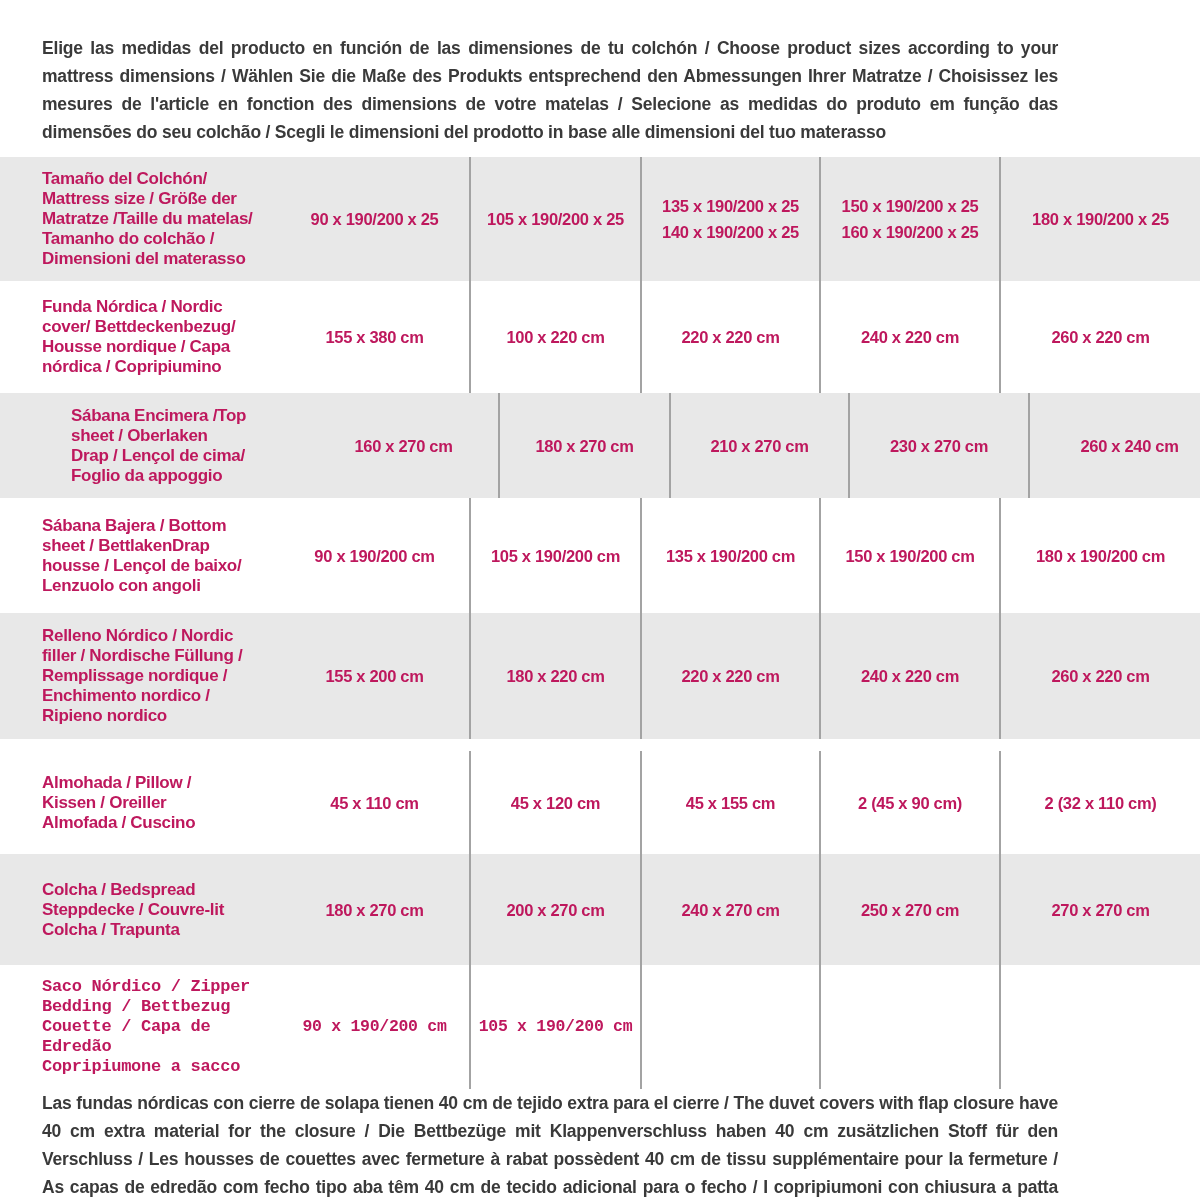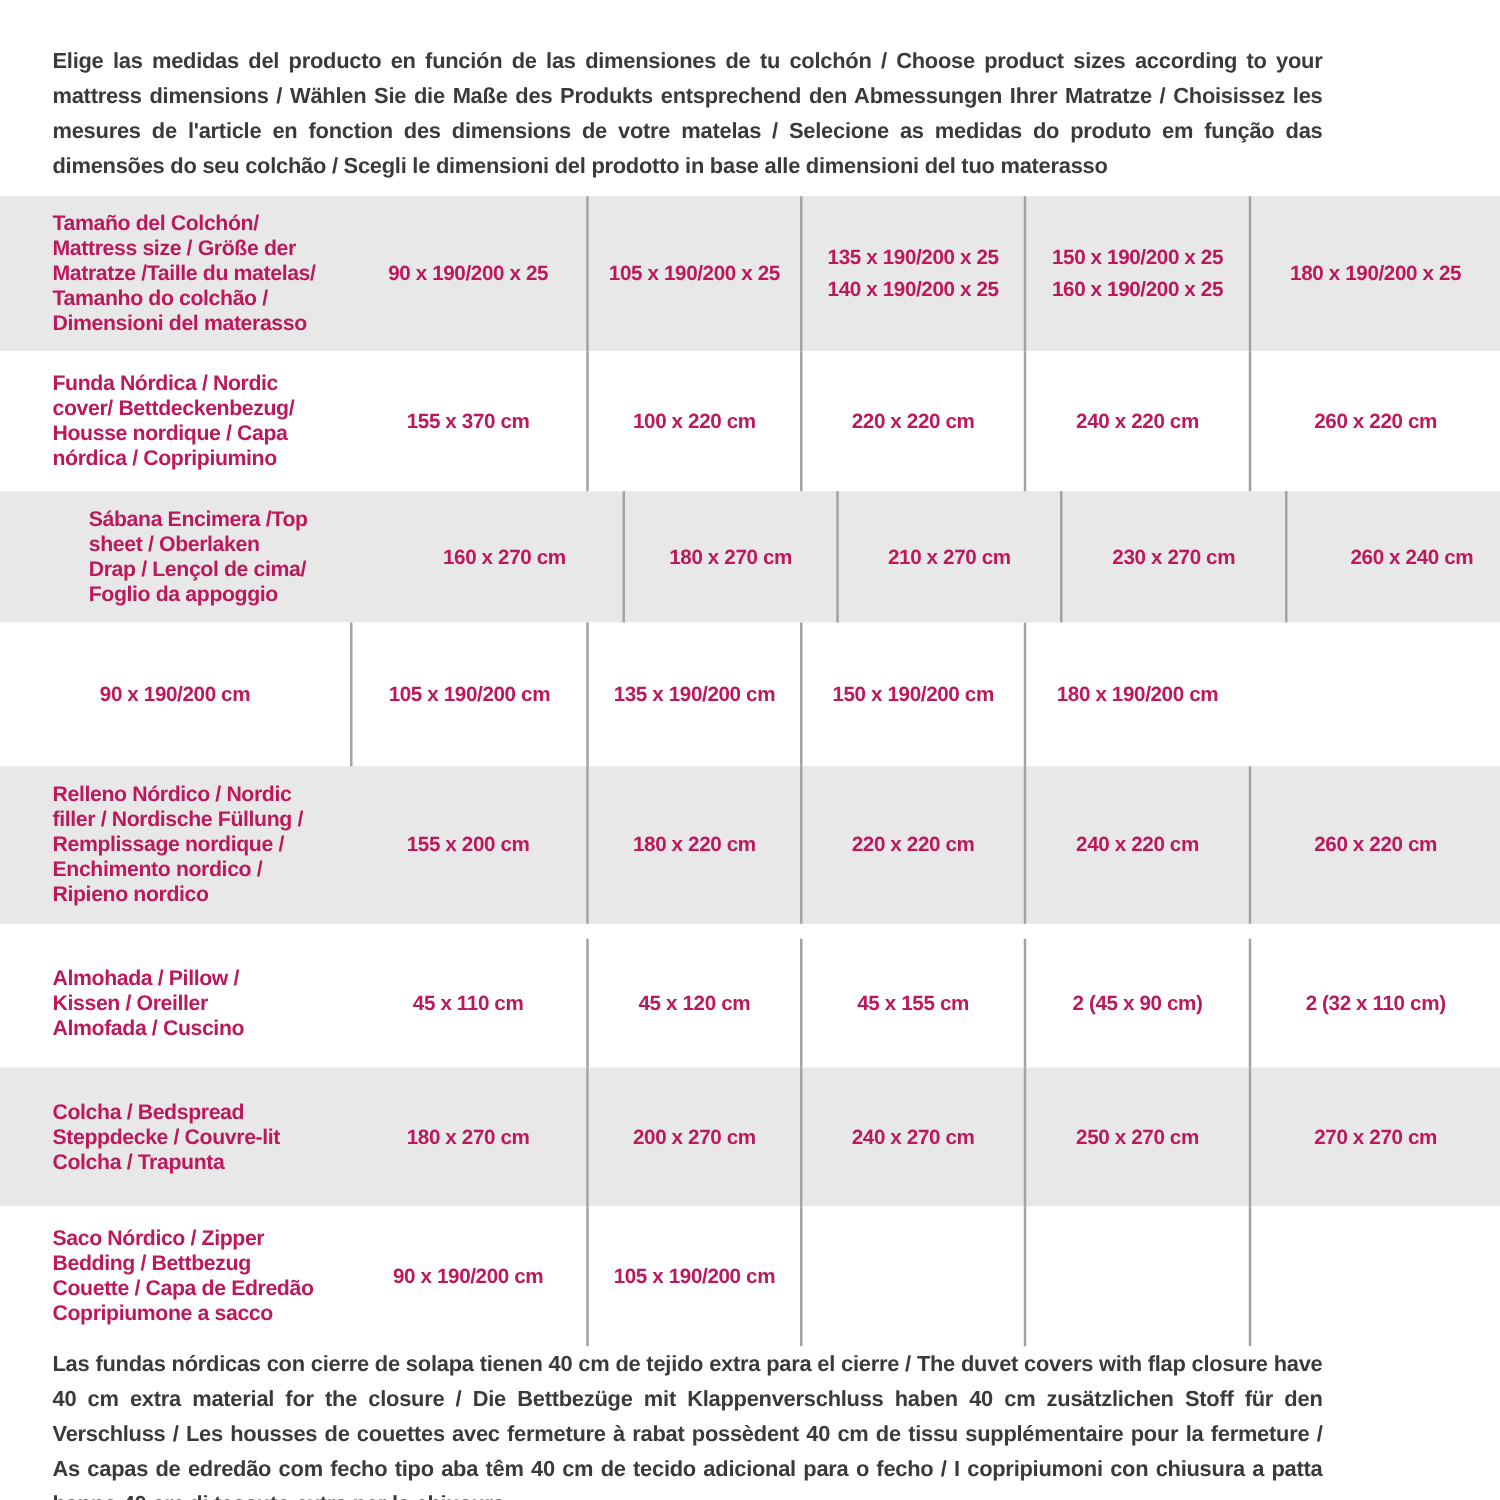--- a/index.html
+++ b/index.html
@@ -29,21 +29,21 @@
   }
   .trow.gray { background: #e8e8e8; }
   .trow.white { background: #ffffff; }
   .trow:nth-child(1) { min-height: 120px; }
   .trow:nth-child(2) { min-height: 112px; }
   .trow:nth-child(3) { min-height: 105px; padding-left: 29px; }
   .trow:nth-child(4) { min-height: 115px; }
   .trow:nth-child(5) { min-height: 126px; }
   .trow:nth-child(6) { min-height: 103px; margin-top: 12px; }
   .trow:nth-child(7) { min-height: 111px; }
-  .trow:nth-child(8) { min-height: 112px; }
+  .trow:nth-child(8) { min-height: 112px; font-family: Liberation Mono, monospace; }
   .cell {
     display: flex;
     align-items: center;
     white-space: pre-line;
     font-weight: bold;
     color: #be185d;
     letter-spacing: -0.3px;
   }
   .cell.label {
     justify-content: flex-start;
@@ -79,38 +79,42 @@
 140 x 190/200 x 25</div>
         <div class="cell value divided">150 x 190/200 x 25
 160 x 190/200 x 25</div>
         <div class="cell value divided">180 x 190/200 x 25</div>
       </div>
       <div class="trow white">
         <div class="cell label">Funda Nórdica /  Nordic
 cover/ Bettdeckenbezug/
 Housse nordique  / Capa
 nórdica / Copripiumino</div>
-        <div class="cell value">155 x 370 cm</div>
+        <div class="cell value">155 x 380 cm</div>
         <div class="cell value divided">100 x 220 cm</div>
         <div class="cell value divided">220 x 220 cm</div>
         <div class="cell value divided">240 x 220 cm</div>
         <div class="cell value divided">260 x 220 cm</div>
       </div>
       <div class="trow gray">
         <div class="cell label">Sábana Encimera /Top
 sheet / Oberlaken
 Drap / Lençol de cima/
 Foglio da appoggio</div>
         <div class="cell value">160 x 270 cm</div>
         <div class="cell value divided">180 x 270 cm</div>
         <div class="cell value divided">210 x 270 cm</div>
         <div class="cell value divided">230 x 270 cm</div>
         <div class="cell value divided">260 x 240 cm</div>
       </div>
       <div class="trow white">
+        <div class="cell label">Sábana Bajera / Bottom
+sheet / BettlakenDrap
+housse / Lençol de baixo/
+Lenzuolo con angoli</div>
         <div class="cell value">90 x 190/200 cm</div>
         <div class="cell value divided">105 x 190/200 cm</div>
         <div class="cell value divided">135 x 190/200 cm</div>
         <div class="cell value divided">150 x 190/200 cm</div>
         <div class="cell value divided">180 x 190/200 cm</div>
       </div>
       <div class="trow gray">
         <div class="cell label">Relleno Nórdico / Nordic
 filler / Nordische Füllung /
 Remplissage nordique /

